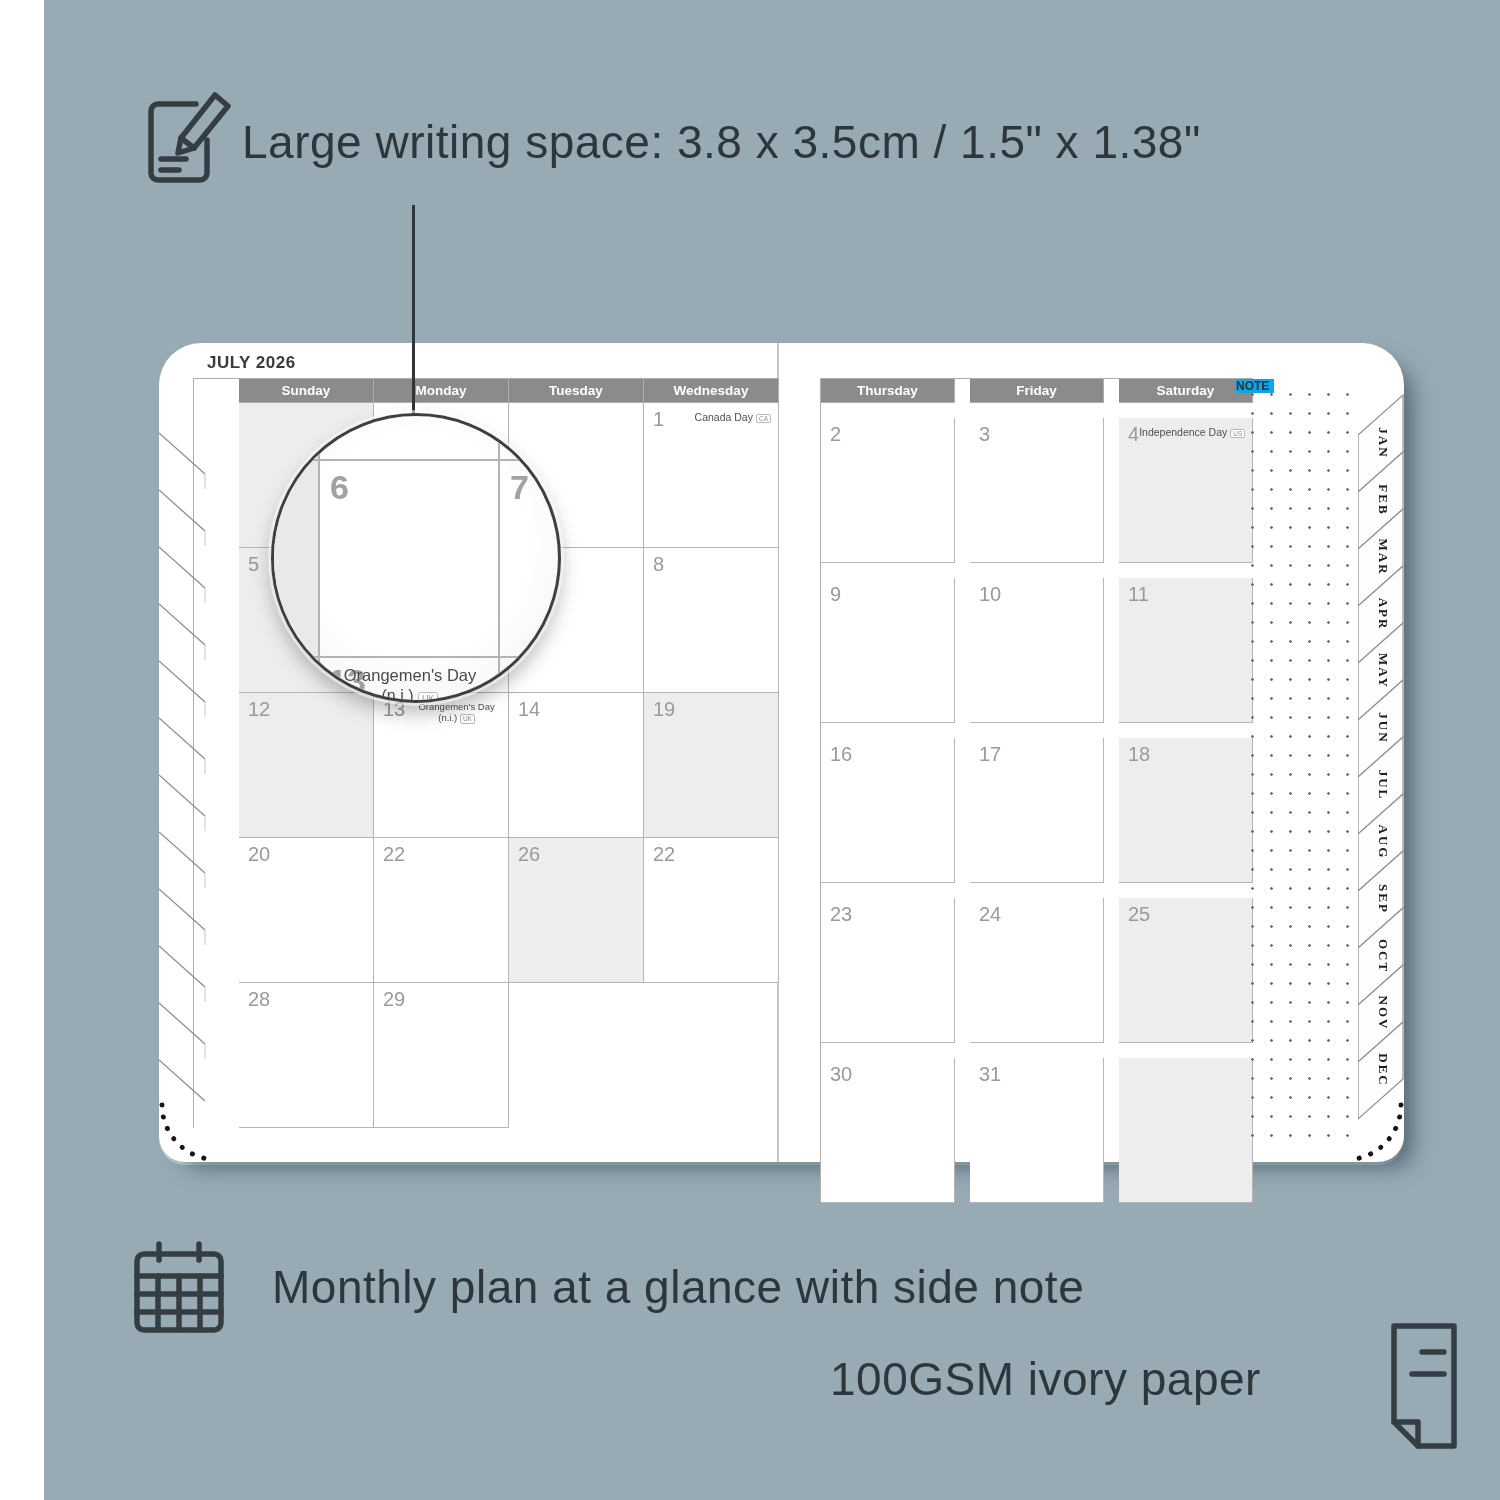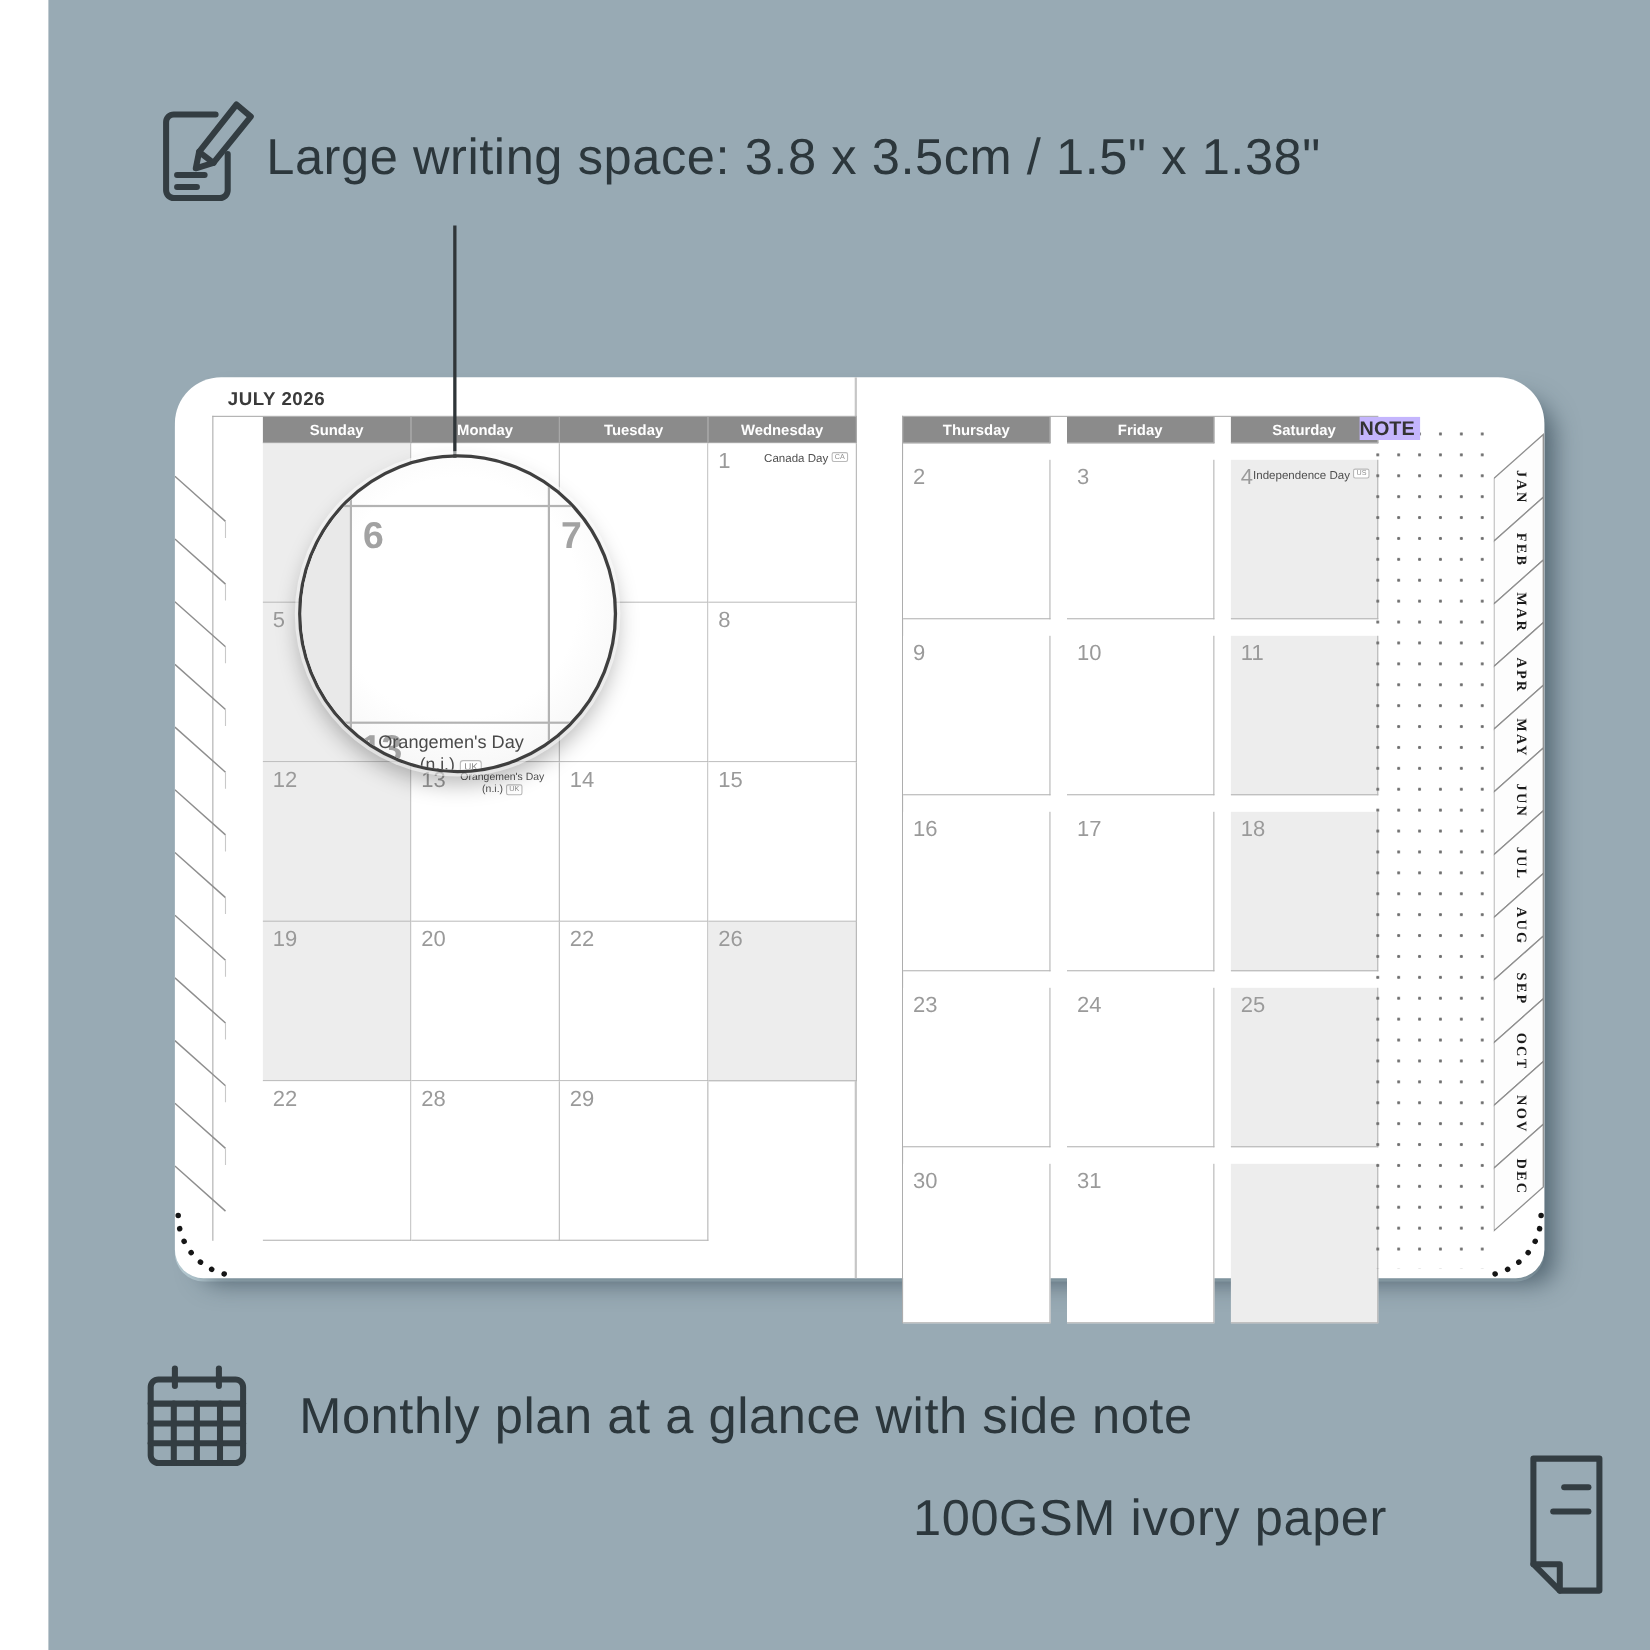--- a/index.html
+++ b/index.html
@@ -16,24 +16,24 @@
   #month-title{position:absolute;left:48px;top:10px;font-size:17px;font-weight:700;color:#3a3a3a;letter-spacing:0.5px;}
   .grid{position:absolute;top:35px;display:grid;border-top:1px solid #adadad;border-left:1px solid #adadad;}
   #grid-left{left:34px;grid-template-columns:repeat(4,135px);padding-left:45px;}
   #grid-right{left:661px;grid-template-columns:repeat(3,134px);gap:15px;}
   .gh{height:23px;background:#8b8b8b;color:#ffffff;font-size:13.5px;font-weight:700;text-align:center;
       line-height:23px;border-right:1px solid #adadad;border-bottom:1px solid #adadad;}
   .gc{height:145px;background:#ffffff;border-right:1px solid #b5b5b5;border-bottom:1px solid #b5b5b5;box-sizing:border-box;}
   .gc.shade{background:#ededed;}
   .ctop{display:flex;align-items:flex-start;}
   .num{font-size:20px;color:#9a9a9a;font-weight:500;padding:5px 0 0 9px;}
-  .hol{margin-left:auto;padding:8px 7px 0 0;font-size:10.5px;color:#4f4f4f;display:flex;align-items:flex-start;gap:3px;white-space:nowrap;}
+  .hol{margin-left:auto;padding:8px 7px 0 0;font-size:10.5px;color:#4f4f4f;display:flex;align-items:flex-end;gap:3px;white-space:nowrap;}
   .hol2{margin:8px auto 0;font-size:9.5px;color:#4f4f4f;text-align:center;line-height:1.2;}
   .badge{font-size:6.5px;color:#8f8f8f;border:1px solid #b9b9b9;border-radius:2px;padding:0 2px;background:#fff;display:inline-block;vertical-align:middle;}
-  #note-label{position:absolute;left:1077px;top:36px;font-size:18px;font-weight:700;color:#333;background:#c4b5fd;padding-right:5px;z-index:2;}
+  #note-label{position:absolute;left:1077px;top:36px;font-size:12px;font-weight:700;color:#333;background:#0ea5e9;padding-right:5px;z-index:2;}
   #dot-grid{position:absolute;left:1077px;top:38px;width:120px;height:772px;
             background-image:radial-gradient(circle,#707070 1.2px,transparent 1.5px);
             background-size:19px 19px;background-position:7px 4px;}
   #tabs-svg{position:absolute;left:1199px;top:0;}
   #left-edge-svg{position:absolute;left:0;top:0;}
   .arc-svg{position:absolute;left:0;top:0;}
   #magnifier{position:absolute;left:227px;top:413px;width:290px;height:290px;border-radius:50%;
              border:3px solid #3f3f3f;box-sizing:border-box;overflow:hidden;z-index:6;
              background:radial-gradient(circle at 50% 45%, #ffffff 52%, #efefef 100%);
              box-shadow:0 0 0 3px rgba(255,255,255,.55), 0 10px 20px rgba(0,0,0,.28);}
@@ -119,25 +119,20 @@
             <span class="num">13</span>
             <div class="hol2">
               <div>Orangemen's Day</div>
               <div>(n.i.) <span class="badge">UK</span></div>
             </div>
           </div>
         </div>
         <div class="gc">
           <div class="ctop">
             <span class="num">14</span>
-          </div>
-        </div>
-        <div class="gc">
-          <div class="ctop">
-            <span class="num">15</span>
           </div>
         </div>
         <div class="gc shade">
           <div class="ctop">
             <span class="num">19</span>
           </div>
         </div>
         <div class="gc">
           <div class="ctop">
             <span class="num">20</span>

